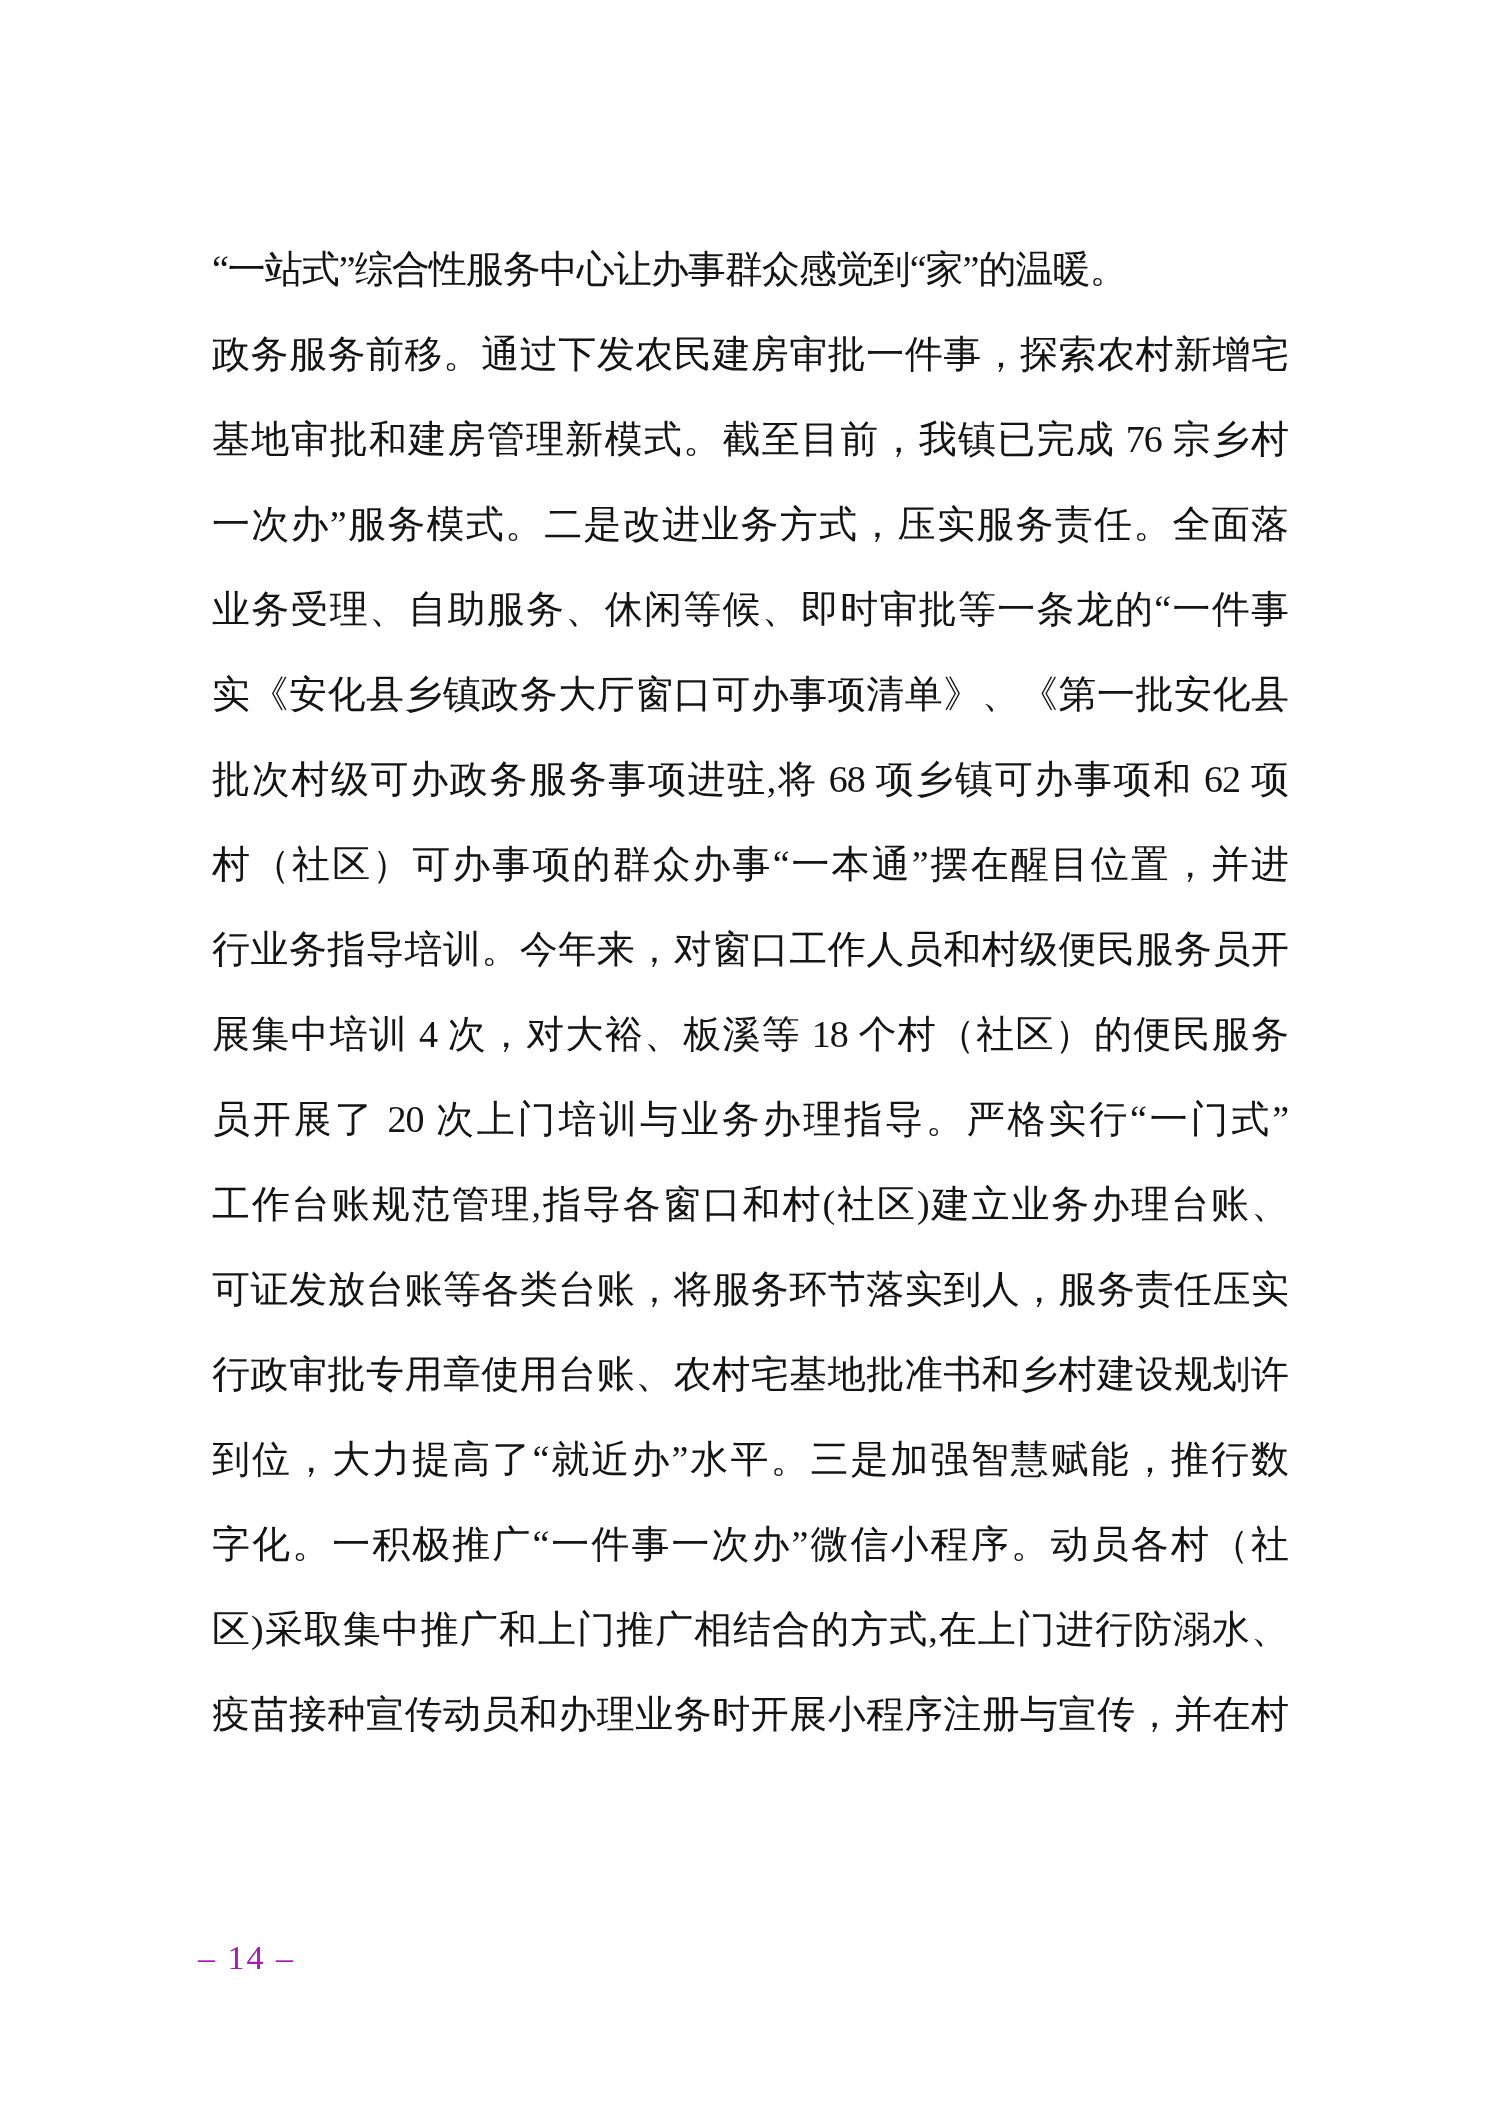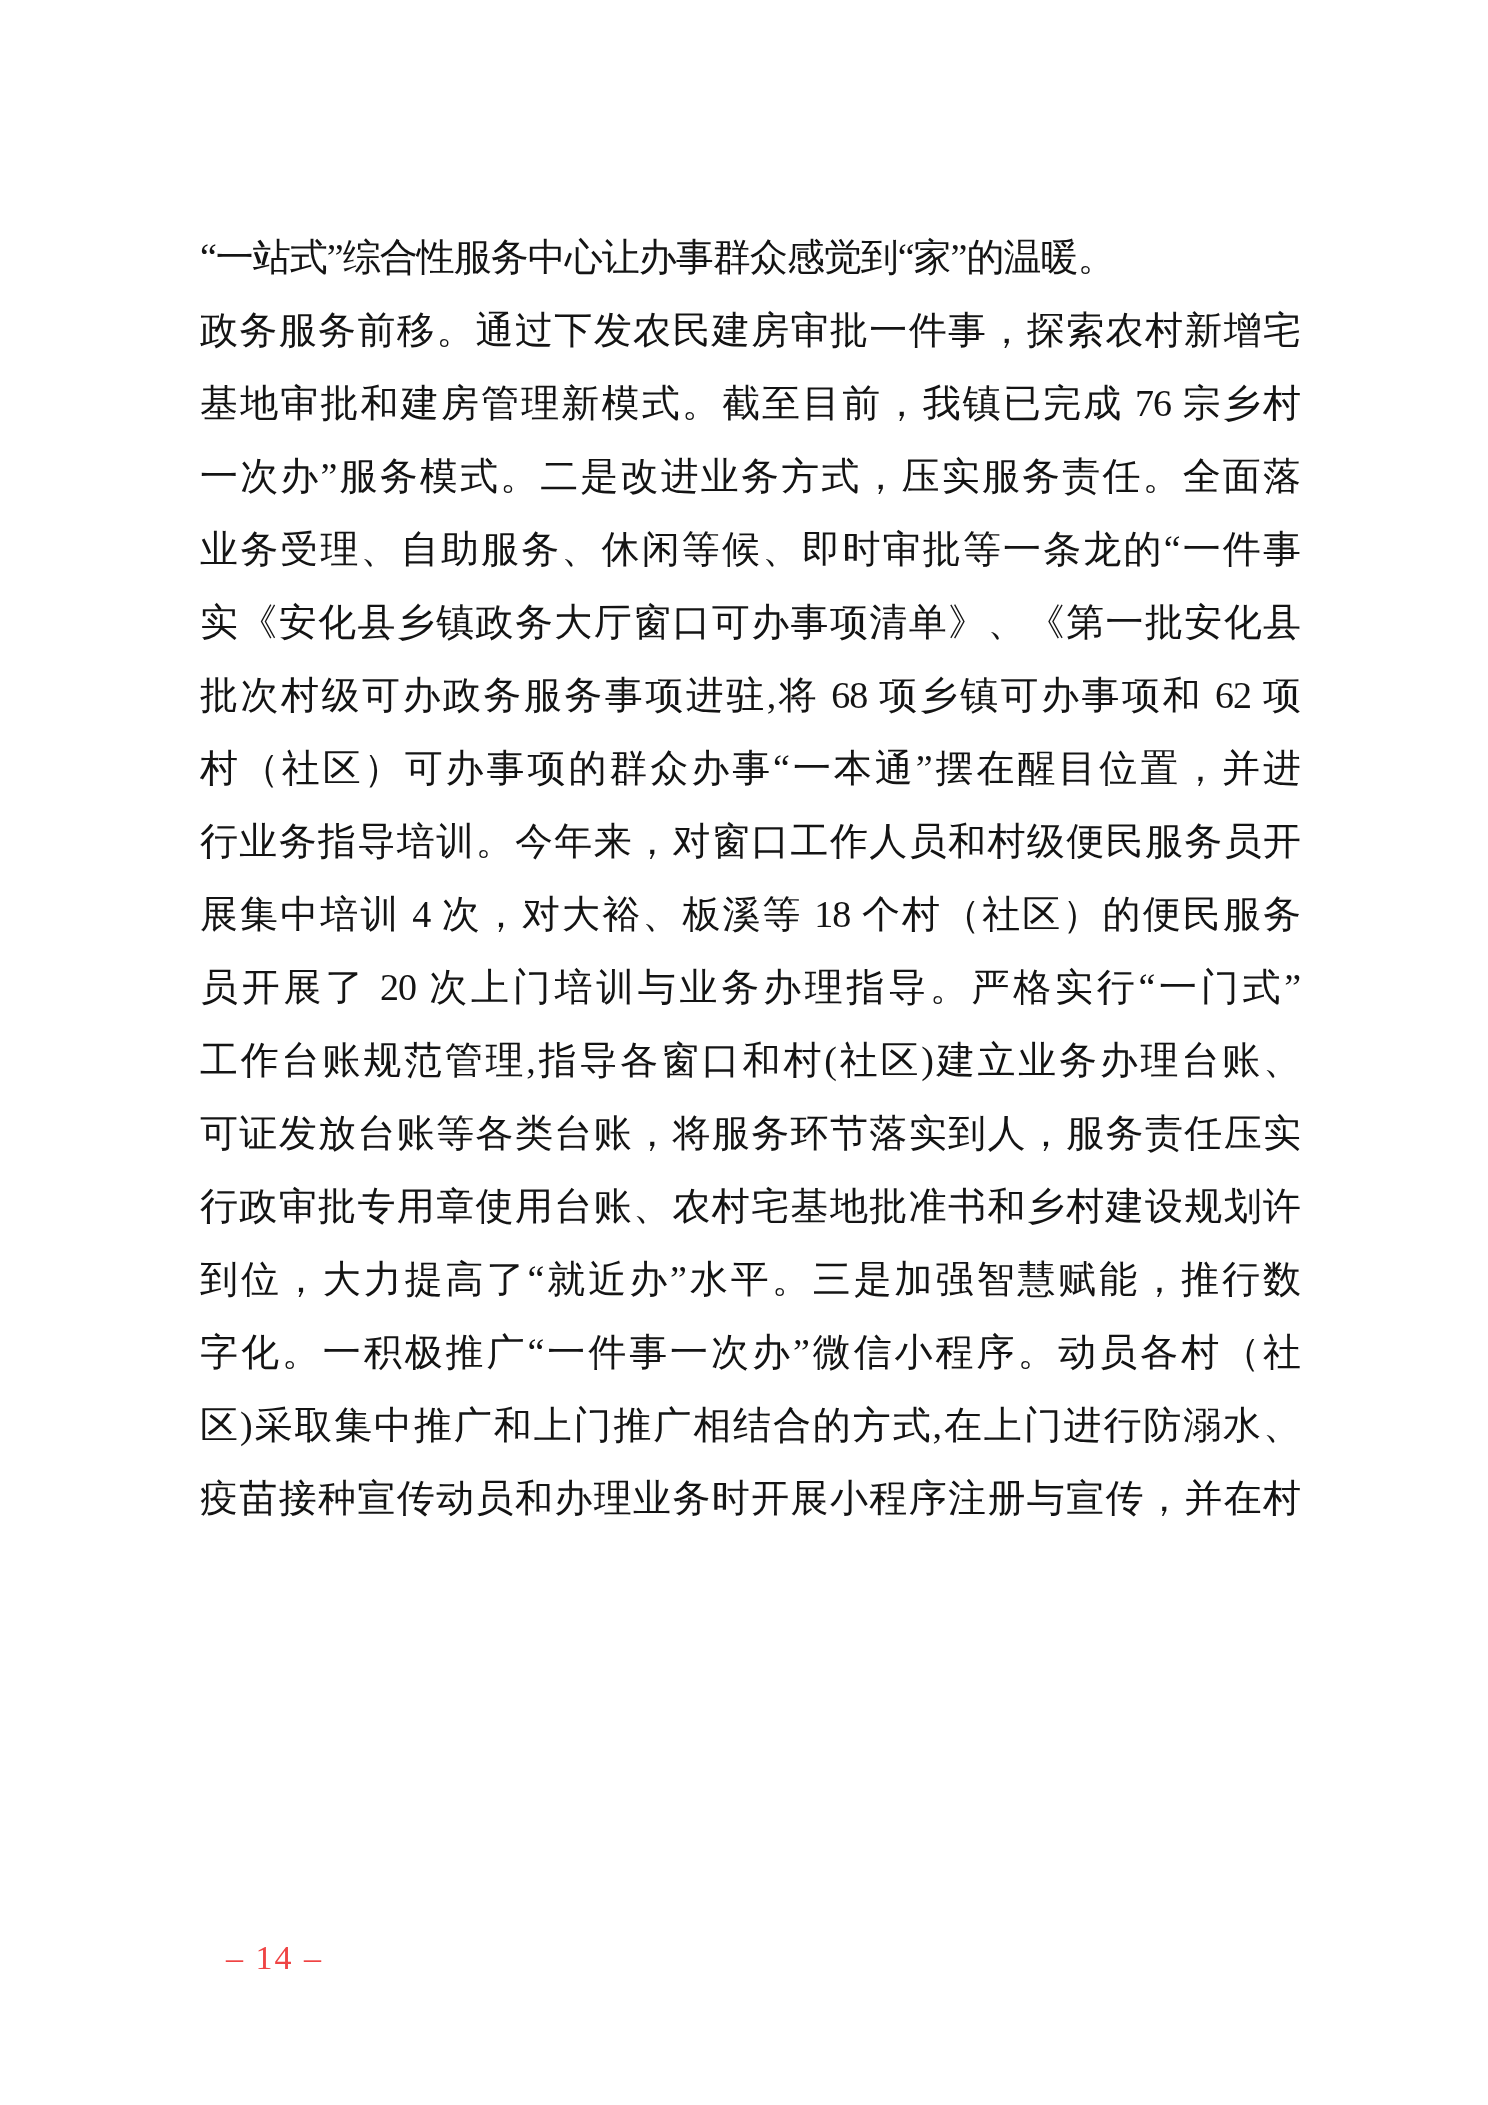--- a/index.html
+++ b/index.html
@@ -16,21 +16,21 @@
     font-family: "Liberation Serif", "DejaVu Serif", serif;
     color: #141414;
   }
   .text-block {
     position: absolute;
     left: 200px;
     top: 221px;
     width: 1100px;
   }
   .line {
-    margin: 0;
+    margin: 12px;
     padding: 0;
     font-size: 38px;
     letter-spacing: -1px;
     line-height: 73px;
     height: 73px;
     text-align: justify;
     text-align-last: justify;
     text-justify: inter-character;
     white-space: normal;
     overflow: hidden;
@@ -39,22 +39,21 @@
     text-align: left;
     text-align-last: left;
   }
   .page-number {
     position: absolute;
     left: 198px;
     top: 1938px;
     font-size: 34px;
     line-height: 40px;
     letter-spacing: 2px;
-    color: #ef4444;
-    margin-left: 28px;
+    color: #a21caf;
   }
 </style>
 </head>
 <body>
 
 <div class="page">
   <div class="text-block">
     <p class="line para-end">“一站式”综合性服务中心让办事群众感觉到“家”的温暖。</p>
     <p class="line">政务服务前移。通过下发农民建房审批一件事，探索农村新增宅</p>
     <p class="line">基地审批和建房管理新模式。截至目前，我镇已完成 76 宗乡村</p>

